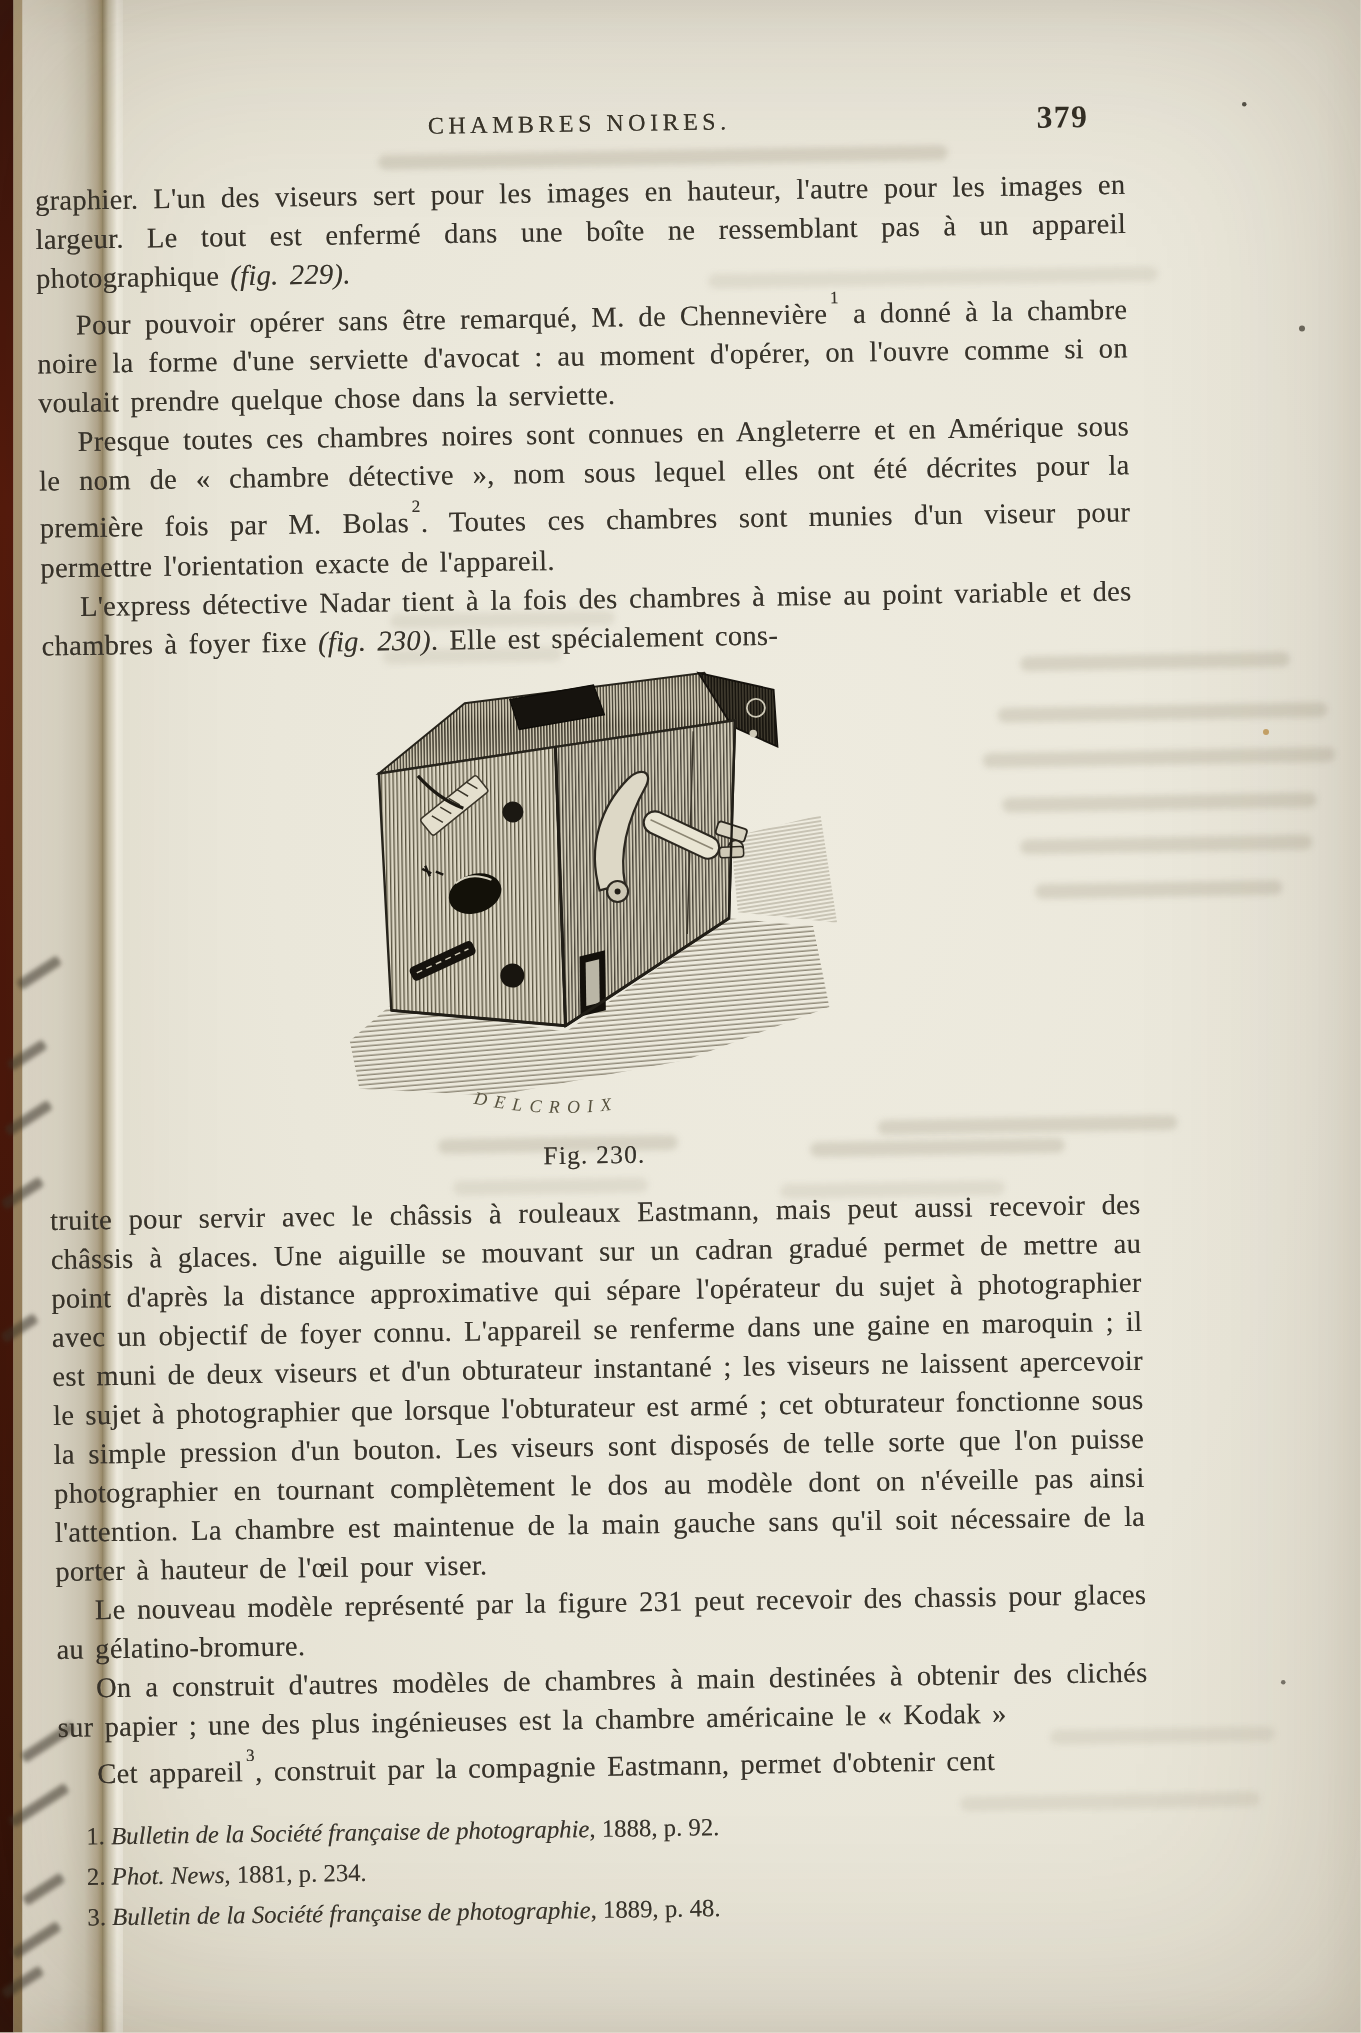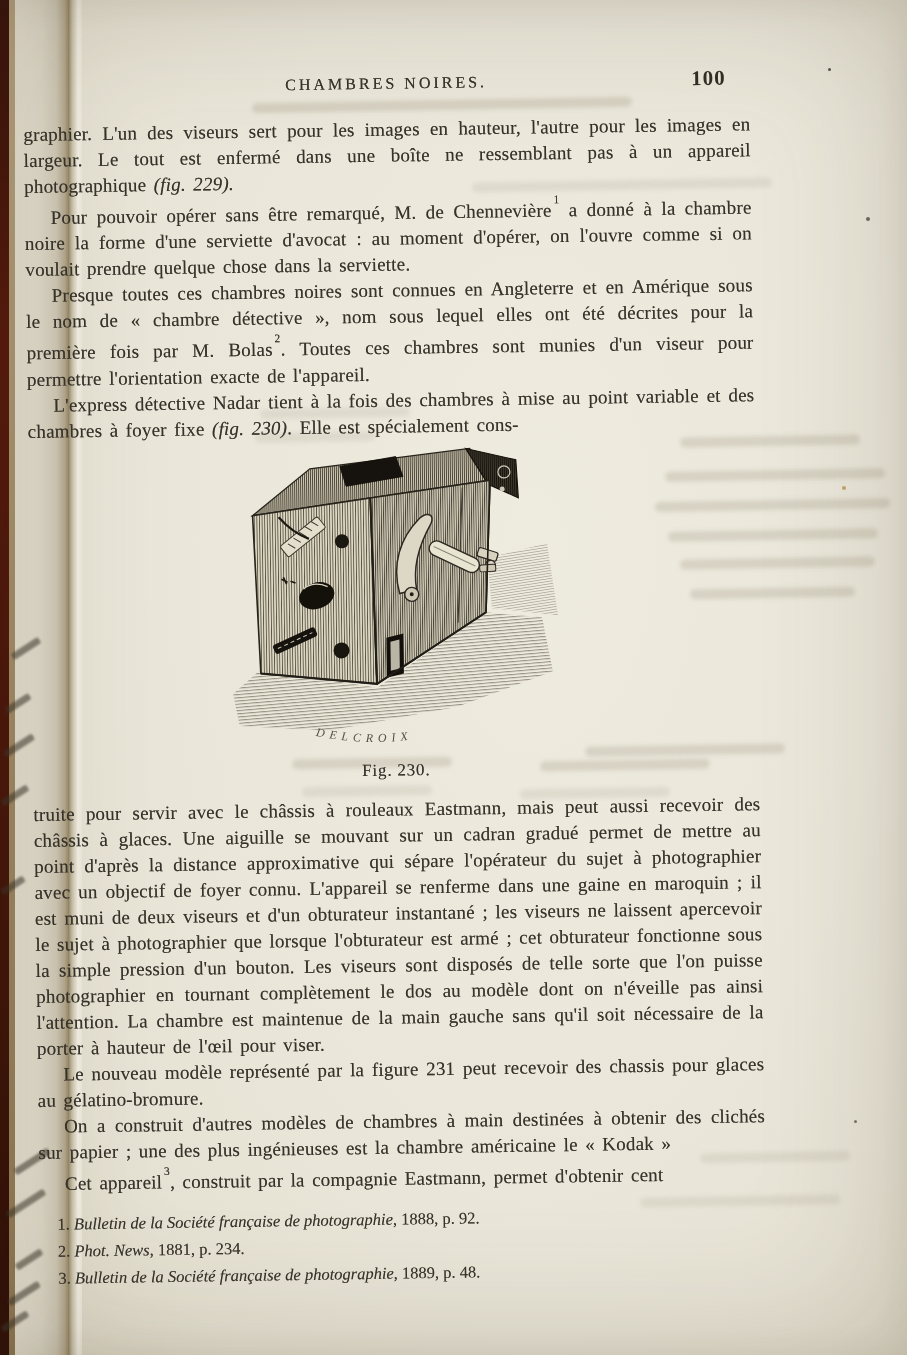--- a/index.html
+++ b/index.html
@@ -92,21 +92,21 @@
 <div class="ghost faint" style="left:640px;top:1196px;width:200px;"></div>
 
 <div class="speck" style="left:828px;top:68px;width:3px;height:3px;background:#55534a;"></div>
 <div class="speck" style="left:866px;top:217px;width:4px;height:4px;background:#6d6a5f;"></div>
 <div class="speck" style="left:842px;top:486px;width:4px;height:4px;background:#c8a468;"></div>
 <div class="speck" style="left:854px;top:1120px;width:3px;height:3px;background:#79756a;"></div>
 
 <div class="sheet">
   <div class="header">
     <span class="running-title">CHAMBRES NOIRES.</span>
-    <span class="page-number">100</span>
+    <span class="page-number">379</span>
   </div>
 
   <div class="textblock">
       <p class="para"><span>graphier. L'un des viseurs sert pour les images en hauteur, l'autre pour les images en largeur. Le tout est enfermé dans une boîte ne ressemblant pas à un appareil photographique </span><em>(fig. 229).</em></p>
       <p class="para ind"><span>Pour pouvoir opérer sans être remarqué, M. de Chennevière</span><sup>1</sup><span> a donné à la chambre noire la forme d'une serviette d'avocat : au moment d'opérer, on l'ouvre comme si on voulait prendre quelque chose dans la serviette.</span></p>
       <p class="para ind"><span>Presque toutes ces chambres noires sont connues en Angleterre et en Amérique sous le nom de « chambre détective », nom sous lequel elles ont été décrites pour la première fois par M. Bolas</span><sup>2</sup><span>. Toutes ces chambres sont munies d'un viseur pour permettre l'orientation exacte de l'appareil.</span></p>
       <p class="para ind"><span>L'express détective Nadar tient à la fois des chambres à mise au point variable et des chambres à foyer fixe </span><em>(fig. 230)</em><span>. Elle est spécialement cons-</span></p>
     </div>
 
   <div class="figure">

